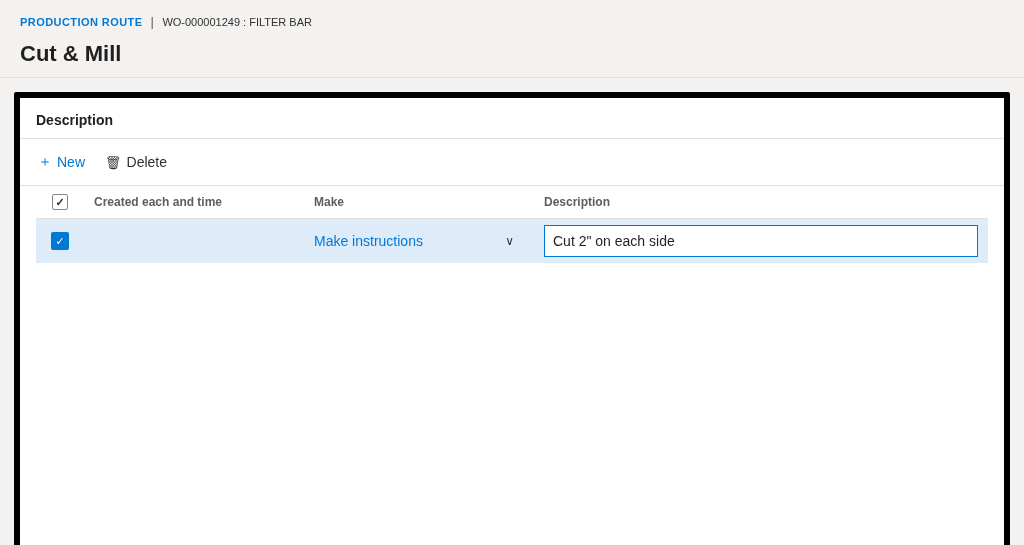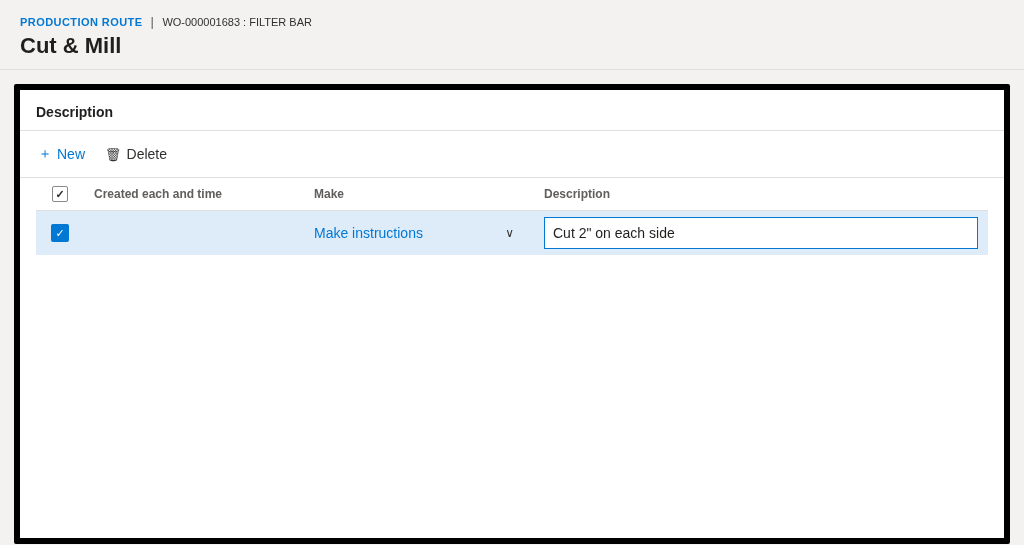--- a/index.html
+++ b/index.html
@@ -42,21 +42,21 @@
       font-weight: 400;
       text-transform: none;
       font-size: 11px;
       letter-spacing: 0;
     }
 
     .page-title {
       font-size: 22px;
       font-weight: 700;
       color: #201f1e;
-      margin-top: 4px;
+      margin-top: 12px;
     }
 
     .main-content {
       background: #ffffff;
       margin: 14px 14px 0 14px;
       border: 6px solid #000000;
       border-radius: 2px;
       height: 460px;
     }
 
@@ -214,21 +214,21 @@
       height: 32px;
     }
   </style>
 </head>
 <body>
 
 <div class="header-area">
   <div class="breadcrumb">
     <span>PRODUCTION ROUTE</span>
     <span class="separator">|</span>
-    <span class="wo-part">WO-000001683 : FILTER BAR</span>
+    <span class="wo-part">WO-000001249 : FILTER BAR</span>
   </div>
   <div class="page-title">Cut &amp; Mill</div>
 </div>
 
 <div class="main-content">
 
   <div class="section-header">
     <span class="section-title">Description</span>
   </div>
 

